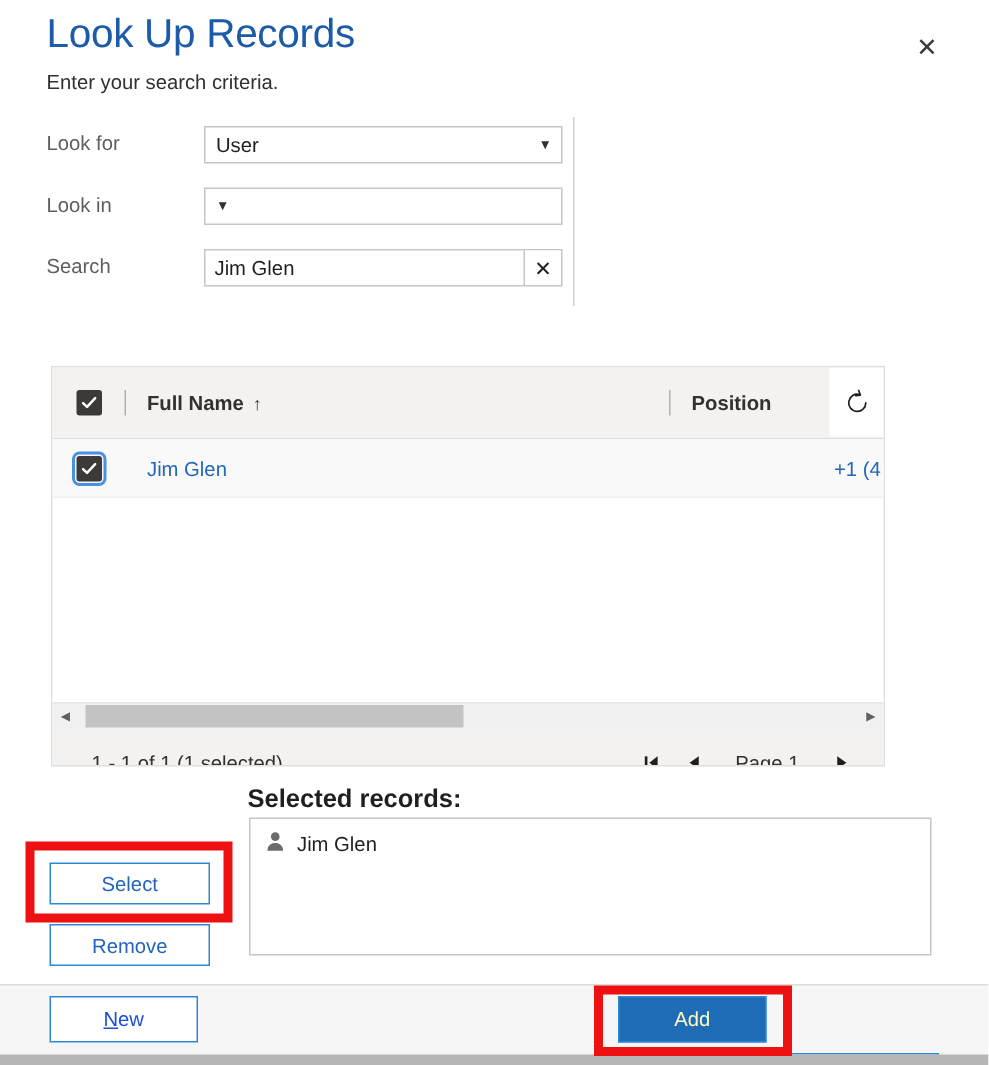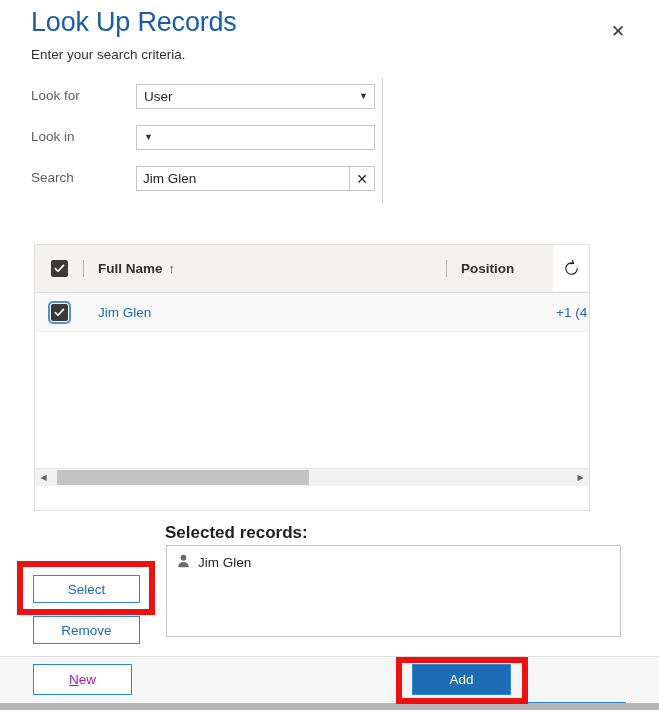--- a/index.html
+++ b/index.html
@@ -413,21 +413,21 @@
     width: 659px;
     height: 7px;
     background: #b6b6b6;
   }
   .footer-btn {
     position: absolute;
     height: 31px;
     box-sizing: border-box;
     border: 1px solid #2b88d8;
     background: #ffffff;
-    color: #a21caf;
+    color: #1d4ed8;
     font-family: "Liberation Sans", sans-serif;
     font-size: 13.5px;
     cursor: pointer;
     padding: 0;
   }
   #new-button {
     left: 33px;
     top: 664px;
     width: 99px;
   }
@@ -539,20 +539,42 @@
   </div>
 
   <div id="grid-hscroll">
     <div class="hs-arrow">◀</div>
     <div id="hscroll-track">
       <div id="hscroll-thumb"></div>
     </div>
     <div class="hs-arrow">▶</div>
   </div>
 
+  <div id="grid-footer">
+    <div id="record-count">1 - 1 of 1 (1 selected)</div>
+    <div id="pager">
+      <button class="pager-btn">
+        <svg width="13" height="13" viewBox="0 0 14 14" aria-hidden="true">
+          <rect x="2" y="2.4" width="1.9" height="9.2" fill="#201f1e"></rect>
+          <path d="M11.2 2.4 L11.2 11.6 L5.3 7 Z" fill="#201f1e"></path>
+        </svg>
+      </button>
+      <button class="pager-btn">
+        <svg width="13" height="13" viewBox="0 0 14 14" aria-hidden="true">
+          <path d="M10.6 2.4 L10.6 11.6 L4.0 7 Z" fill="#201f1e"></path>
+        </svg>
+      </button>
+      <span id="page-label">Page 1</span>
+      <button class="pager-btn">
+        <svg width="13" height="13" viewBox="0 0 14 14" aria-hidden="true">
+          <path d="M3.4 2.4 L3.4 11.6 L10.0 7 Z" fill="#201f1e"></path>
+        </svg>
+      </button>
+    </div>
+  </div>
 </div>
 
 <div id="selected-label">Selected records:</div>
 <div id="selected-box">
   <div class="selected-item">
     <span>
       <svg width="13" height="14" viewBox="0 0 14 15" aria-hidden="true">
         <circle cx="7" cy="4" r="3.1" fill="#6b6b6b"></circle>
         <path d="M1.4 14.2 C1.4 10.4 4.0 8.6 7 8.6 C10 8.6 12.6 10.4 12.6 14.2 Z" fill="#6b6b6b"></path>
       </svg>

